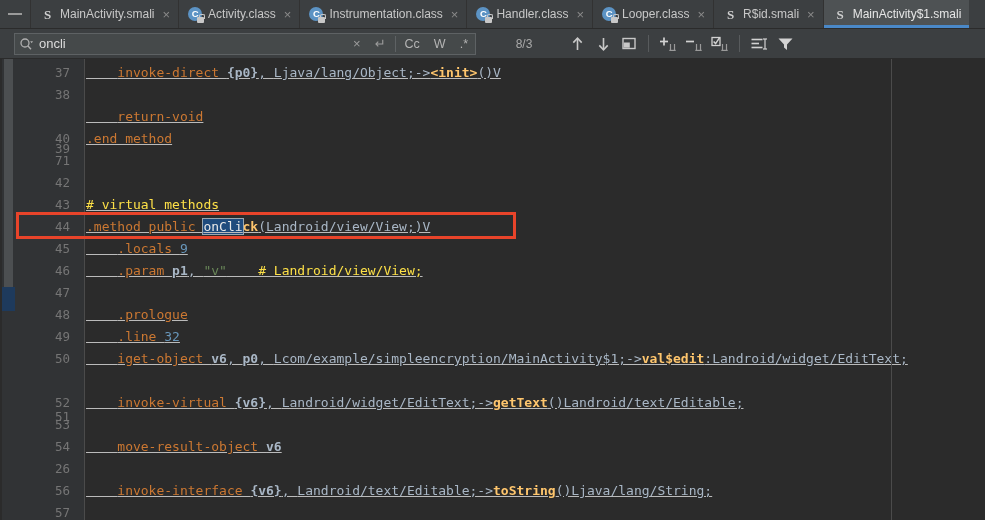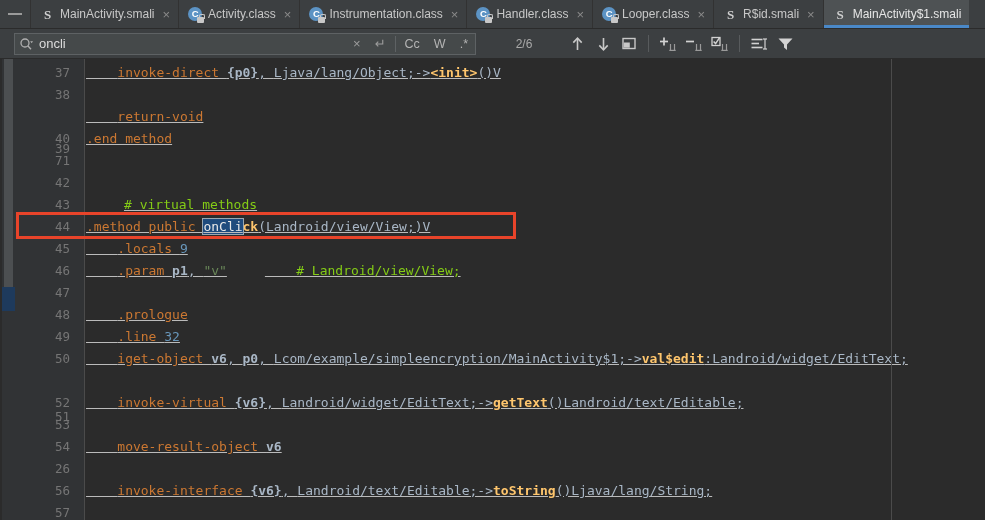--- a/index.html
+++ b/index.html
@@ -129,21 +129,21 @@
   .margin-guide{
     position:absolute; left:889px; top:0; width:1px; height:461px; background:#4b4b4b;
   }
 
   
   .t-kw   { color:#cc7832; }
   .t-plain{ color:#a9b7c6; }
   .t-bold { color:#ffc66d; font-weight:700; }
   .t-num  { color:#6897bb; }
   .t-str  { color:#6a8759; }
-  .t-cmt  { color:#84cc16;padding-left:38px; }
+  .t-cmt  { color:#fde047; }
   .t-reg  { color:#a9b7c6; font-weight:700; }
 
   .match{
     background:#1f4b7d; color:#e8e8e8; outline:1px solid #9aa7b0;
   }
 
   
   .annot{
     position:absolute; left:16px; top:215px; width:500px; height:27px;
     border:3px solid #e8442a; pointer-events:none;
@@ -218,21 +218,21 @@
     </span>
     <input class="search-input" type="text" value="oncli" placeholder="Search" style="">
     <span class="sb-btn">×</span>
     <span class="sb-btn">↵</span>
     <span class="sb-sep"></span>
     <span class="sb-opt">Cc</span>
     <span class="sb-opt">W</span>
     <span class="sb-opt">.*</span>
   </div>
 
-  <div class="counter">2/6</div>
+  <div class="counter">8/3</div>
 
   <div class="tb-icons">
 
     <div class="tb-btn">
       <svg width="15" height="16" viewBox="0 0 15 16">
         <line x1="7.5" y1="14" x2="7.5" y2="2.5" stroke="#c8c8c8" stroke-width="1.6"></line>
         <path d="M3.3 6.6 L7.5 2.2 L11.7 6.6" fill="none" stroke="#c8c8c8" stroke-width="1.6"></path>
       </svg>
     </div>
 

